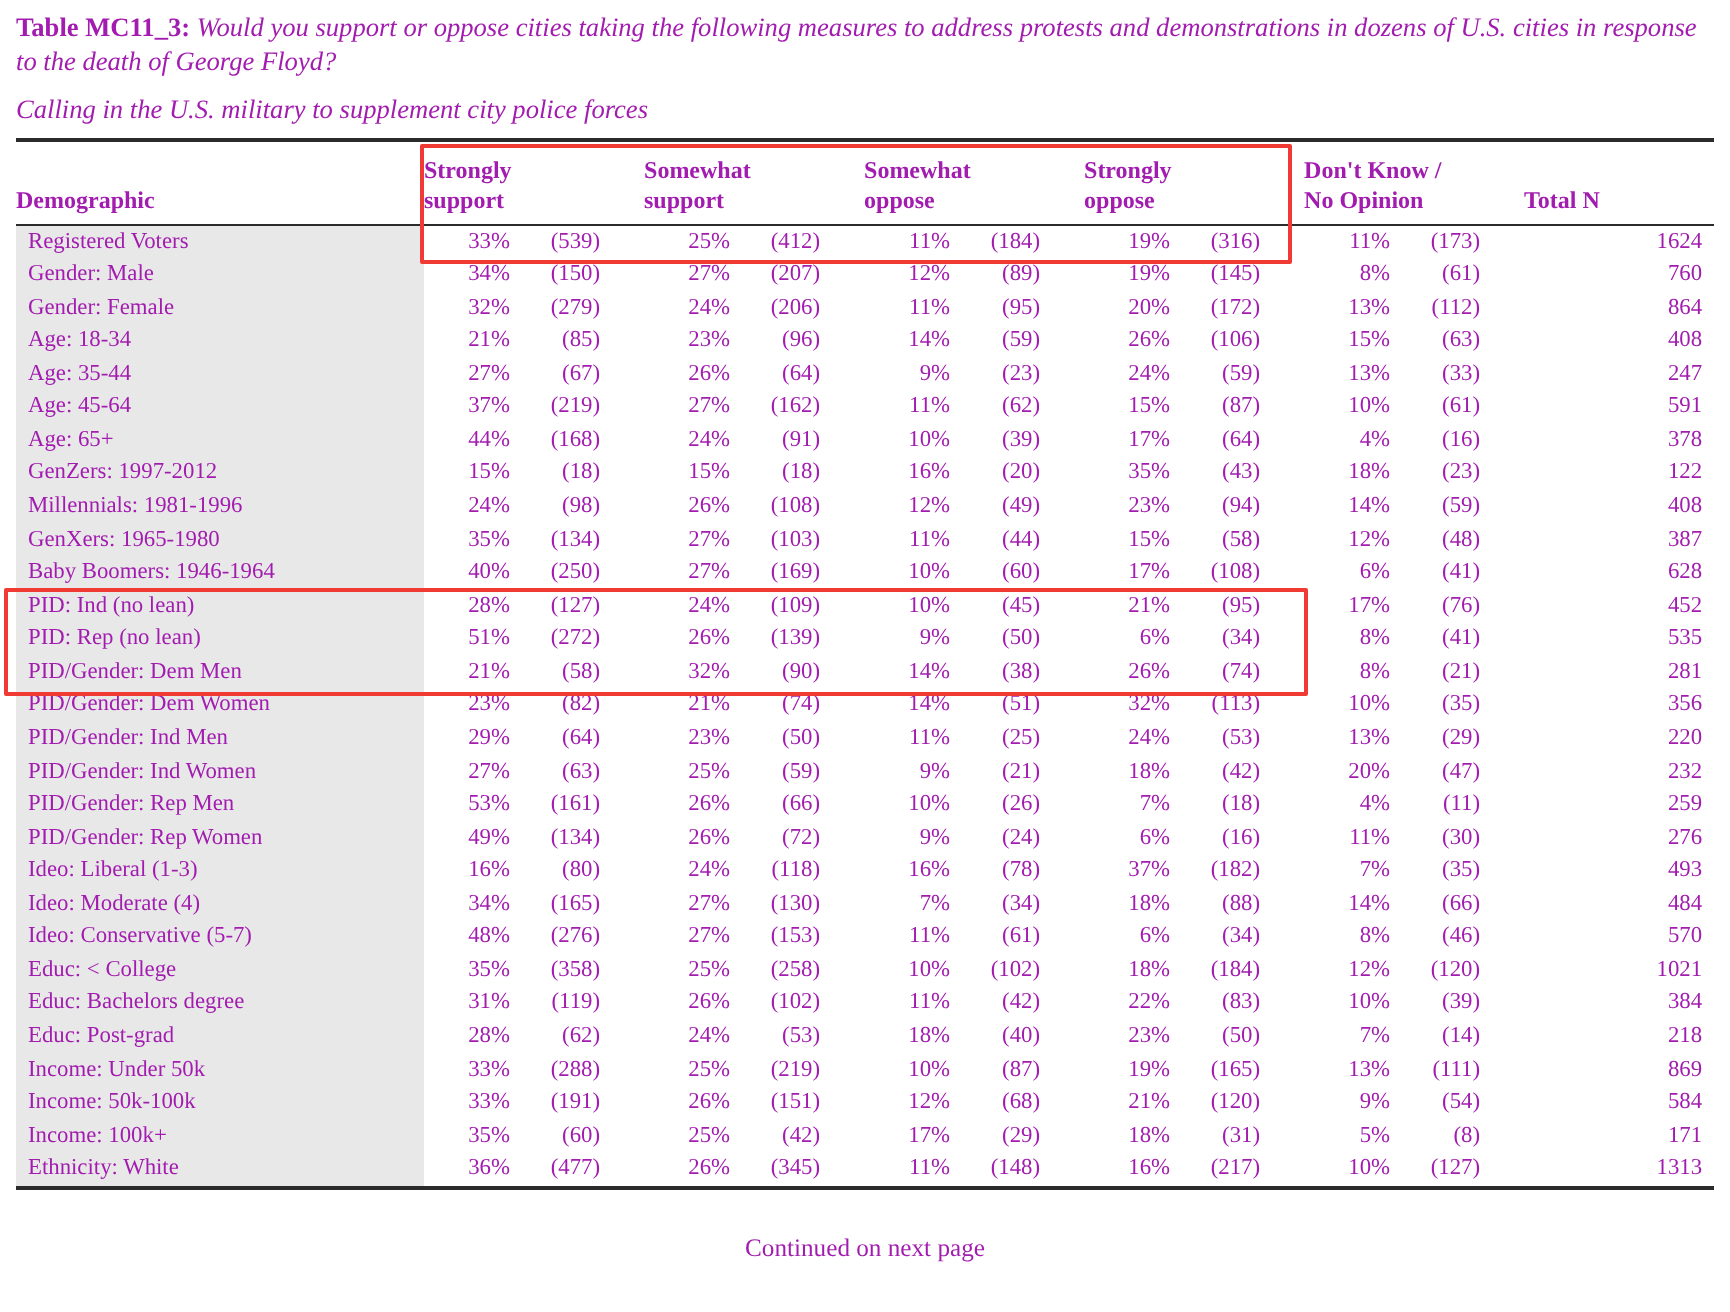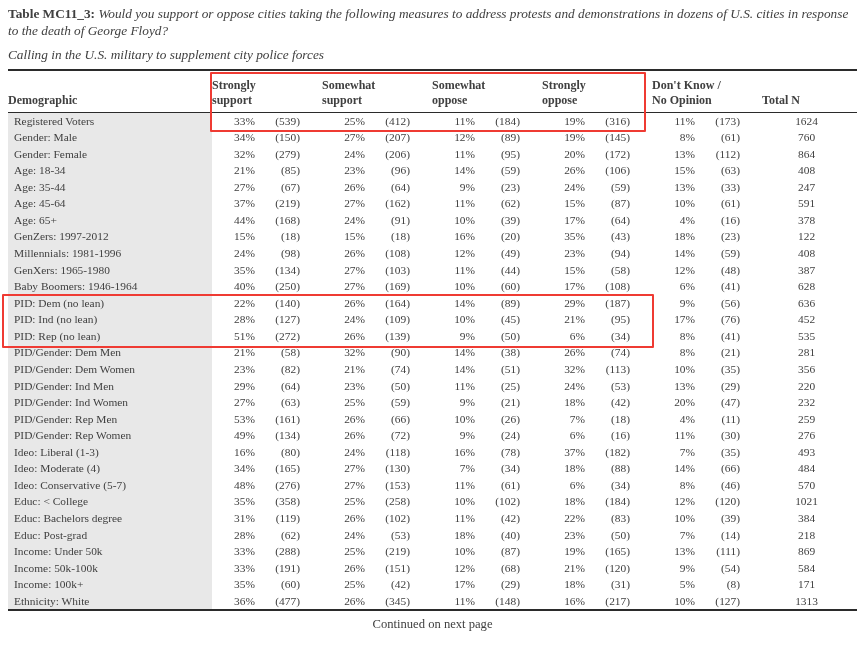--- a/index.html
+++ b/index.html
@@ -1,19 +1,19 @@
 <!DOCTYPE html>
 <html style="--hl: #ef3b33; --shade: #e8e8e8;"><head>
 <meta charset="utf-8">
 <style>
   * { margin:0; padding:0; box-sizing:border-box; }
   html,body { background:#ffffff; }
   .page {
     position:relative; width:865px; height:656px; background:#ffffff;
-    font-family:"Liberation Serif", serif; color:#404040; overflow:hidden;
+    font-family:"Liberation Serif", serif; color:#a21caf; overflow:hidden;
   }
   .title-block {
     position:absolute; left:8px; top:5px; width:851px;
     font-size:13.3px; line-height:1.3;
   }
   .title-id { font-weight:bold; }
   .title-q  { font-style:italic; }
   .subtitle {
     position:absolute; left:8px; top:47px; width:851px;
     font-size:13.3px; font-style:italic;font-family:Liberation Serif, serif;
@@ -28,21 +28,21 @@
     font-size:12px; font-weight:bold; line-height:1.22; text-align:left;
     border-bottom:1.4px solid #2b2b2b;
   }
   table.xtab tbody td {
     height:16.56px; font-size:11.4px; line-height:16.56px;
     white-space:nowrap; overflow:hidden;
   }
   td.demo  { background:var(--shade, #e8e8e8); text-align:left; padding-left:6px; }
   td.pct   { text-align:right; padding-right:12px; }
   td.num   { text-align:right; padding-right:22px; }
-  td.total { text-align:center; padding-right:6px;margin-top:25px; }
+  td.total { text-align:right; padding-right:6px;margin-top:25px; }
   .continued {
     position:absolute; left:0; top:617px; width:865px;
     text-align:center; font-size:12.6px;
   }
   .hl {
     position:absolute; border:2.6px solid var(--hl, #ef3b33);
     border-radius:1px; pointer-events:none; background:transparent;
   }
   .hl-topline { left:210px; top:72px;  width:436px; height:60px; }
   .hl-pid     { left:2px;   top:294px; width:652px; height:54px; }
@@ -233,34 +233,20 @@
           <td class="num">(169)</td>
           <td class="pct">10%</td>
           <td class="num">(60)</td>
           <td class="pct">17%</td>
           <td class="num">(108)</td>
           <td class="pct">6%</td>
           <td class="num">(41)</td>
           <td class="total">628</td>
         </tr>
         <tr>
-          <td class="demo">PID: Dem (no lean)</td>
-          <td class="pct">22%</td>
-          <td class="num">(140)</td>
-          <td class="pct">26%</td>
-          <td class="num">(164)</td>
-          <td class="pct">14%</td>
-          <td class="num">(89)</td>
-          <td class="pct">29%</td>
-          <td class="num">(187)</td>
-          <td class="pct">9%</td>
-          <td class="num">(56)</td>
-          <td class="total">636</td>
-        </tr>
-        <tr>
           <td class="demo">PID: Ind (no lean)</td>
           <td class="pct">28%</td>
           <td class="num">(127)</td>
           <td class="pct">24%</td>
           <td class="num">(109)</td>
           <td class="pct">10%</td>
           <td class="num">(45)</td>
           <td class="pct">21%</td>
           <td class="num">(95)</td>
           <td class="pct">17%</td>

